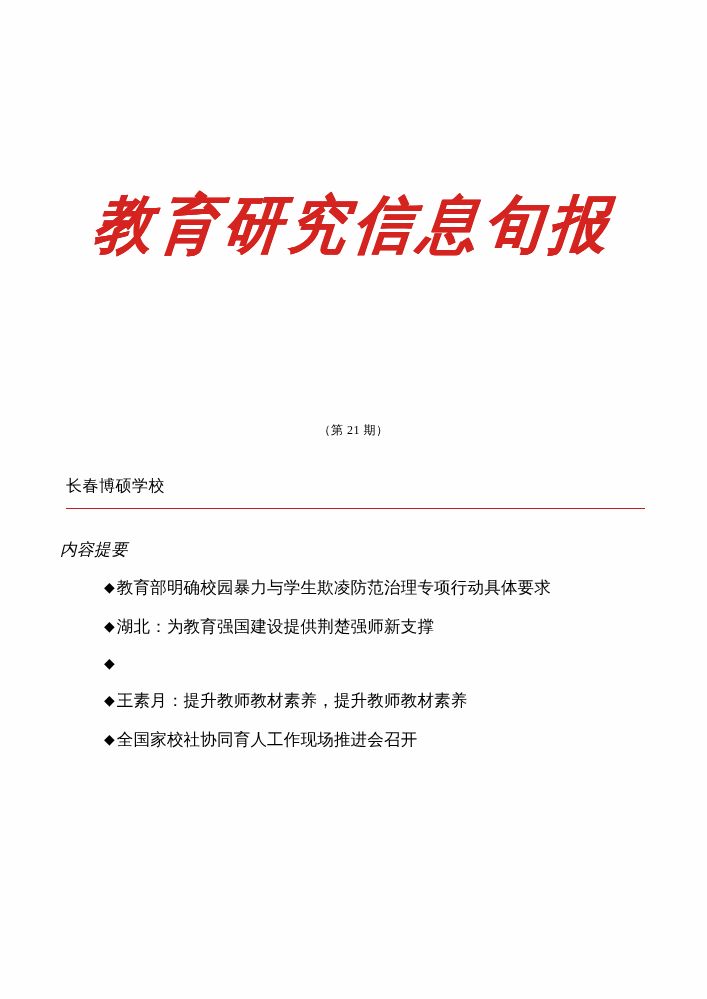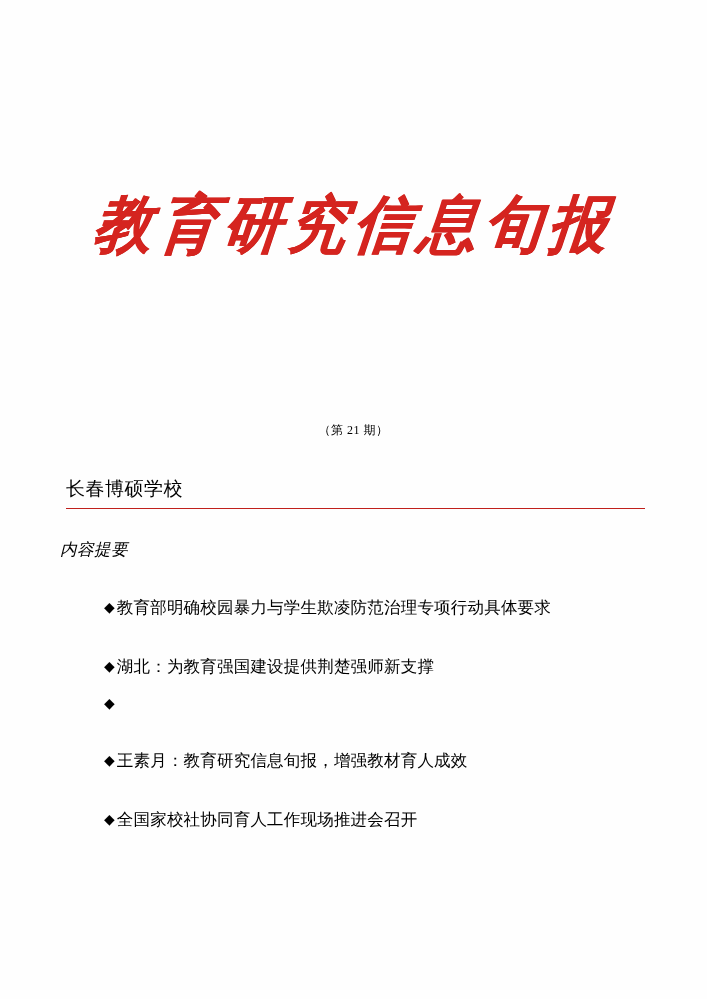--- a/index.html
+++ b/index.html
@@ -56,21 +56,21 @@
 
   
   .meta-row {
     position: absolute;
     top: 476px;
     left: 66px;
     right: 62px;
     display: flex;
     justify-content: space-between;
     align-items: center;
-    font-size: 19px;
+    font-size: 16px;
   }
   .meta-school { letter-spacing: 0.5px; }
   .meta-date { letter-spacing: 0.5px; }
 
   .rule {
     position: absolute;
     top: 508px;
     left: 66px;
     right: 62px;
     height: 0;
@@ -107,21 +107,20 @@
   .bullet {
     font-size: 14px;
     margin-right: 2px;
     line-height: 1;
     position: relative;
     top: -1px;
   }
   .item-text {
     font-family: "DejaVu Sans", "Liberation Sans", sans-serif;
     letter-spacing: 0.2px;
-    margin-top: 20px;
   }
 </style>
 </head>
 <body>
 
 <div class="page">
 
   <div class="masthead">
     <div class="masthead-title">教育研究信息旬报</div>
   </div>
@@ -143,21 +142,21 @@
     </li>
     <li>
       <span class="bullet">◆</span>
       <span class="item-text">湖北：为教育强国建设提供荆楚强师新支撑</span>
     </li>
     <li>
       <span class="bullet">◆</span>
     </li>
     <li>
       <span class="bullet">◆</span>
-      <span class="item-text">王素月：教育研究信息旬报，增强教材育人成效</span>
+      <span class="item-text">王素月：提升教师教材素养，提升教师教材素养</span>
     </li>
     <li>
       <span class="bullet">◆</span>
       <span class="item-text">全国家校社协同育人工作现场推进会召开</span>
     </li>
   </ul>
 
 </div>
 
 </body></html>

